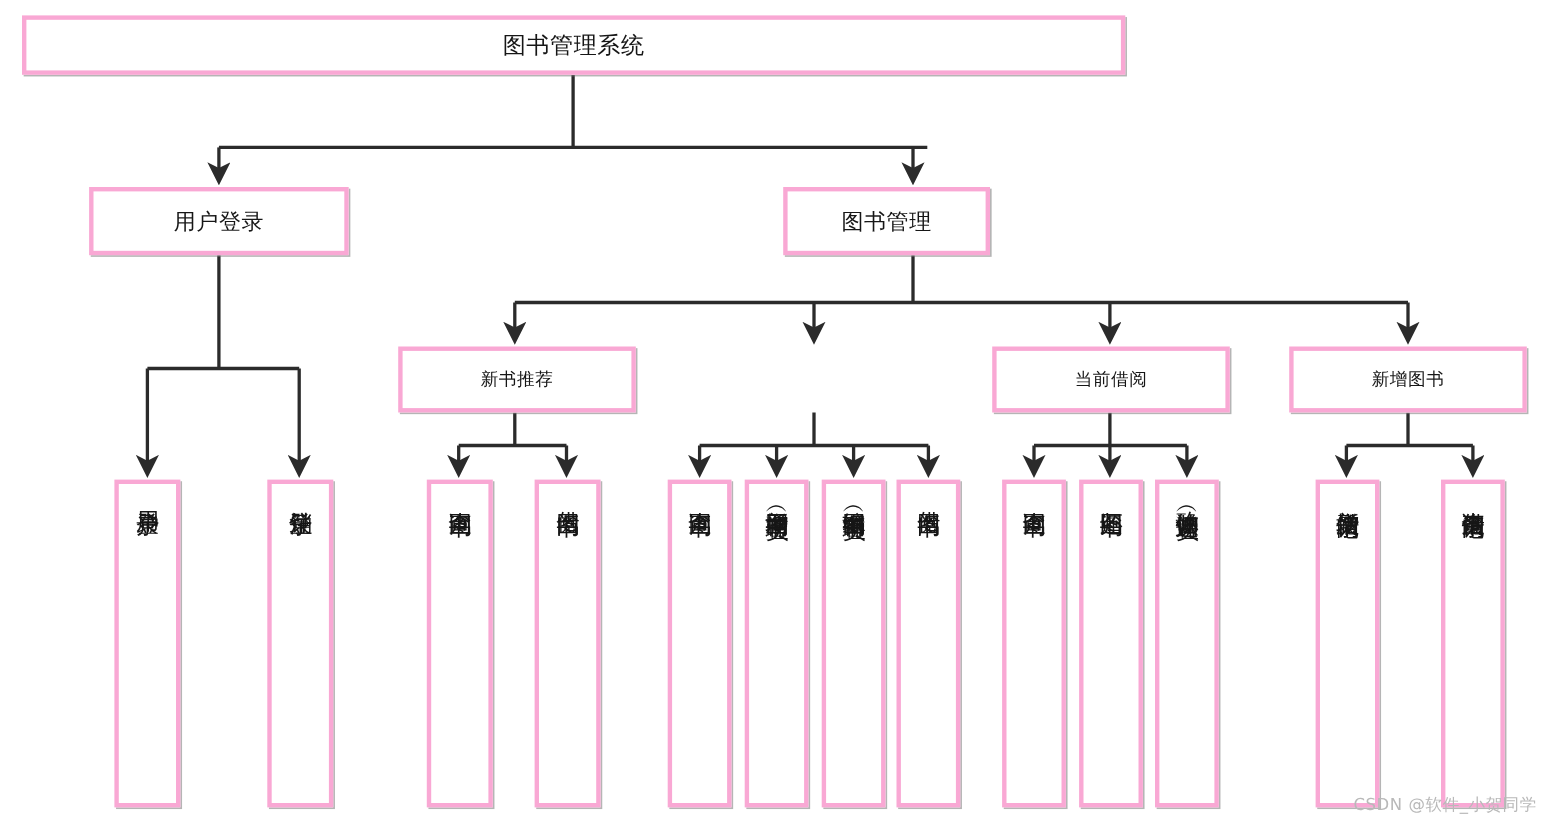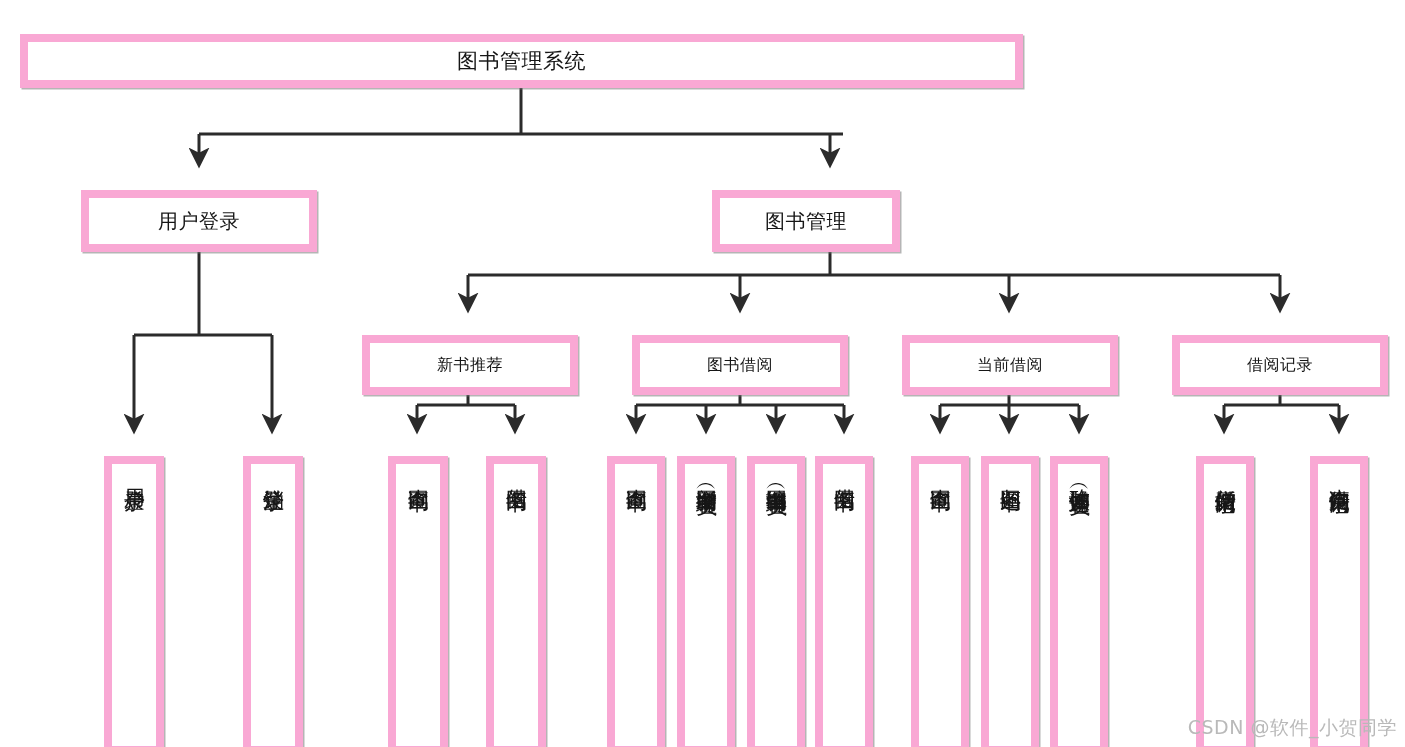--- a/index.html
+++ b/index.html
@@ -24,27 +24,26 @@
     left: 0;
     top: 0;
     width: 1405px;
     height: 747px;
     pointer-events: none;
   }
   .node {
     position: absolute;
     box-sizing: border-box;
     background: #ffffff;
-    border: 8px solid #f9a8d4;
+    border: 4px solid #f9a8d4;
     box-shadow: 1.5px 1.5px 0 0 rgba(120,120,120,0.55);
     display: flex;
     align-items: center;
     justify-content: center;
     z-index: 3;
-    margin-top: 20px;
   }
   .node-label {
     font-size: 20px;
     line-height: 1.15;
     letter-spacing: 0.5px;
     color: #161616;
     white-space: nowrap;
     text-align: center;
   }
   .node.root .node-label { font-size: 21px; }
@@ -60,21 +59,21 @@
     font-size: 21px;
     line-height: 1.18;
     letter-spacing: 1px;
     white-space: normal;
     max-height: 280px;
   }
   .watermark {
     position: absolute;
     right: 8px;
     bottom: 6px;
-    font-size: 19px;
+    font-size: 15px;
     color: #b9b9b9;
     letter-spacing: 0.5px;
     z-index: 6;
     white-space: nowrap;
   }
 </style>
 </head>
 <body>
 
 <div id="canvas">
@@ -136,28 +135,25 @@
   <div class="node level1" style="left:81px; top:170px; width:236px; height:62px;">
     <span class="node-label">用户登录</span>
   </div>
   <div class="node level1" style="left:712px; top:170px; width:188px; height:62px;">
     <span class="node-label">图书管理</span>
   </div>
 
   <div class="node level2" style="left:362px; top:315px; width:216px; height:60px;">
     <span class="node-label">新书推荐</span>
   </div>
-  <div class="node level2" style="left:632px; top:315px; width:216px; height:60px;">
-    <span class="node-label">图书借阅</span>
-  </div>
   <div class="node level2" style="left:902px; top:315px; width:216px; height:60px;">
     <span class="node-label">当前借阅</span>
   </div>
   <div class="node level2" style="left:1172px; top:315px; width:216px; height:60px;">
-    <span class="node-label">借阅记录</span>
+    <span class="node-label">新增图书</span>
   </div>
 
   <div class="node leaf" style="left:104px; top:436px; width:60px; height:298px;">
     <span class="node-label">用户登录</span>
   </div>
   <div class="node leaf" style="left:243px; top:436px; width:60px; height:298px;">
     <span class="node-label">注销登录</span>
   </div>
 
   <div class="node leaf" style="left:388px; top:436px; width:60px; height:298px;">

